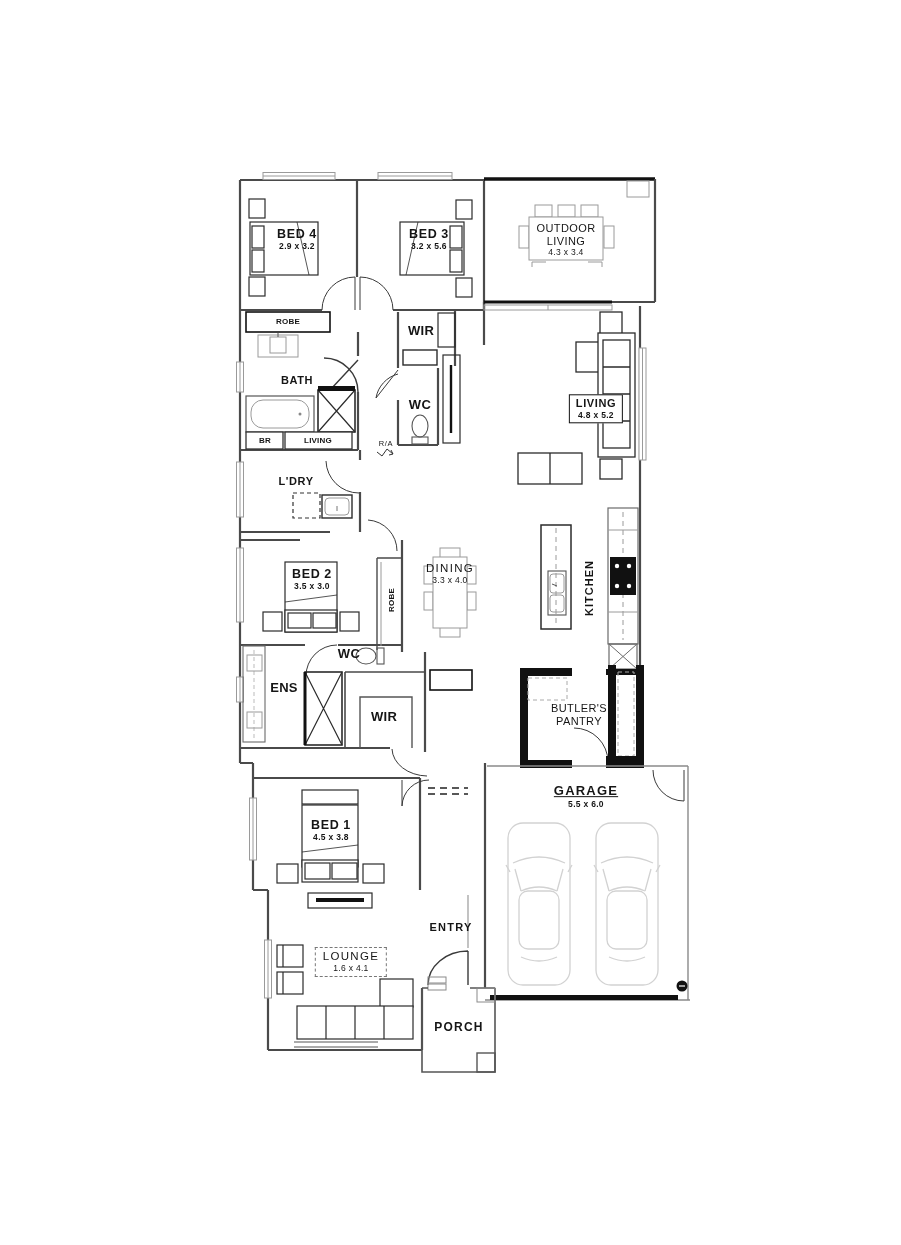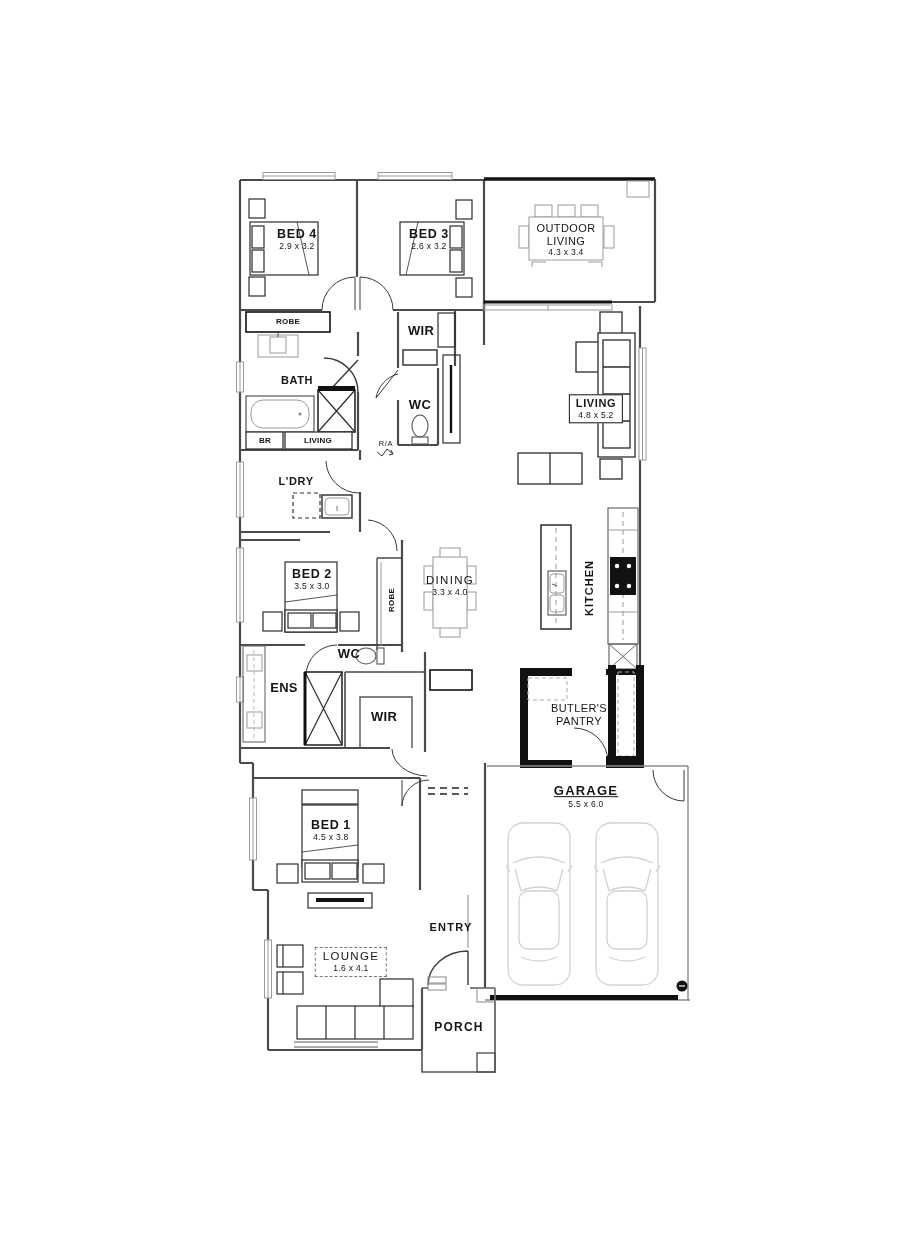--- a/index.html
+++ b/index.html
@@ -8,21 +8,21 @@
   #plan-svg{position:absolute;left:0;top:0;}
   .lbl{position:absolute;transform:translate(-50%,-50%);text-align:center;
        line-height:1.15;white-space:nowrap;letter-spacing:.6px;color:#151515;}
   .vlbl{position:absolute;transform:translate(-50%,-50%) rotate(-90deg);text-align:center;
         white-space:nowrap;letter-spacing:1px;color:#151515;}
   .big{font-size:12.5px;font-weight:700;}
   .mid{font-size:11px;font-weight:700;}
   .sm{font-size:13px;font-weight:700;letter-spacing:.3px;}
   .xs{font-size:8px;font-weight:700;letter-spacing:.2px;}
   .thin{font-weight:400;letter-spacing:1.3px;font-size:11.5px;}
-  .dims{font-size:8.5px;font-weight:400;letter-spacing:.3px;margin-top:1px;}
+  .dims{font-size:8.5px;font-weight:700;letter-spacing:.3px;margin-top:1px;}
   .dims-thin{font-size:8.5px;font-weight:400;letter-spacing:.3px;margin-top:1px;text-align:center;}
   .boxed{border:1.5px solid #111;padding:2px 6px;background:#fff;margin-left:48px;}
   .dashedbox{border:1px dashed #777;padding:2px 7px;}
   .wrap74{width:76px;white-space:normal;letter-spacing:.4px;font-weight:400;font-size:11px;}
   .garage-t{font-size:13px;font-weight:700;letter-spacing:1.2px;text-decoration:underline;}
 </style>
 </head>
 <body>
 
 <div id="stage">
@@ -286,21 +286,21 @@
     <path d="M 294 1042 H 378 M 294 1047 H 378" stroke="#555" stroke-width="1"></path>
   </g>
 </svg>
 
   <div class="lbl big" style="left:297px;top:240px">
     <div>BED 4</div>
     <div class="dims">2.9 x 3.2</div>
   </div>
   <div class="lbl big" style="left:429px;top:240px">
     <div>BED 3</div>
-    <div class="dims">2.6 x 3.2</div>
+    <div class="dims">3.2 x 5.6</div>
   </div>
   <div class="lbl" style="left:566px;top:240px">
     <div class="wrap74">OUTDOOR LIVING</div>
     <div class="dims-thin">4.3 x 3.4</div>
   </div>
   <div class="lbl xs" style="left:288px;top:322px">ROBE</div>
   <div class="lbl sm" style="left:421px;top:331px">WIR</div>
   <div class="lbl mid" style="left:297px;top:380px">BATH</div>
   <div class="lbl sm" style="left:420px;top:405px">WC</div>
   <div class="lbl xs" style="left:265px;top:441px">BR</div>
@@ -309,21 +309,21 @@
   <div class="lbl boxed" style="left:548px;top:409px">
     <div class="mid">LIVING</div>
     <div class="dims">4.8 x 5.2</div>
   </div>
   <div class="lbl mid" style="left:296px;top:481px">L'DRY</div>
   <div class="lbl big" style="left:312px;top:580px">
     <div>BED 2</div>
     <div class="dims">3.5 x 3.0</div>
   </div>
   <div class="vlbl xs" style="left:391px;top:600px">ROBE</div>
-  <div class="lbl thin" style="left:450px;top:586px">
+  <div class="lbl thin" style="left:450px;top:574px">
     <div>DINING</div>
     <div class="dims-thin">3.3 x 4.0</div>
   </div>
   <div class="vlbl mid" style="left:589px;top:588px">KITCHEN</div>
   <div class="lbl sm" style="left:349px;top:654px">WC</div>
   <div class="lbl sm" style="left:284px;top:688px">ENS</div>
   <div class="lbl sm" style="left:384px;top:717px">WIR</div>
   <div class="lbl" style="left:579px;top:715px">
     <div class="wrap74">BUTLER'S PANTRY</div>
   </div>

